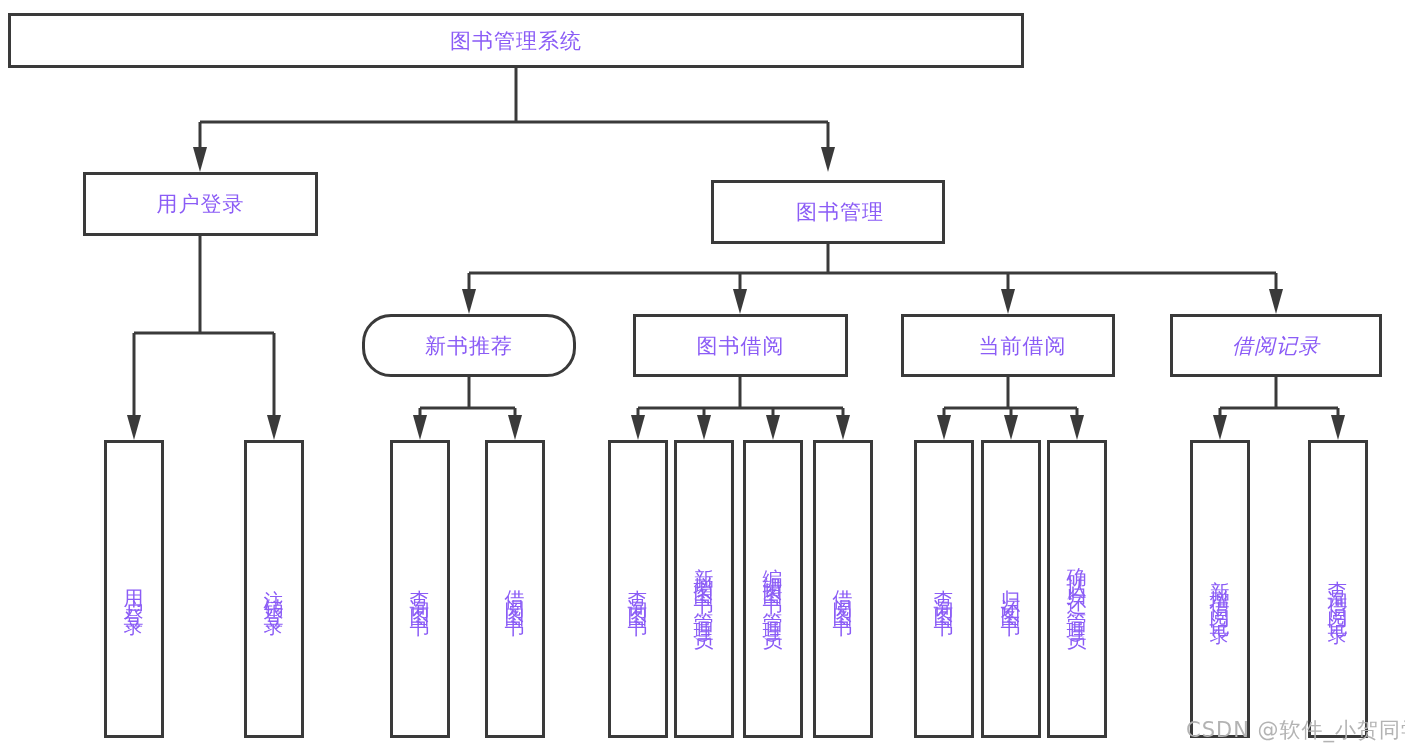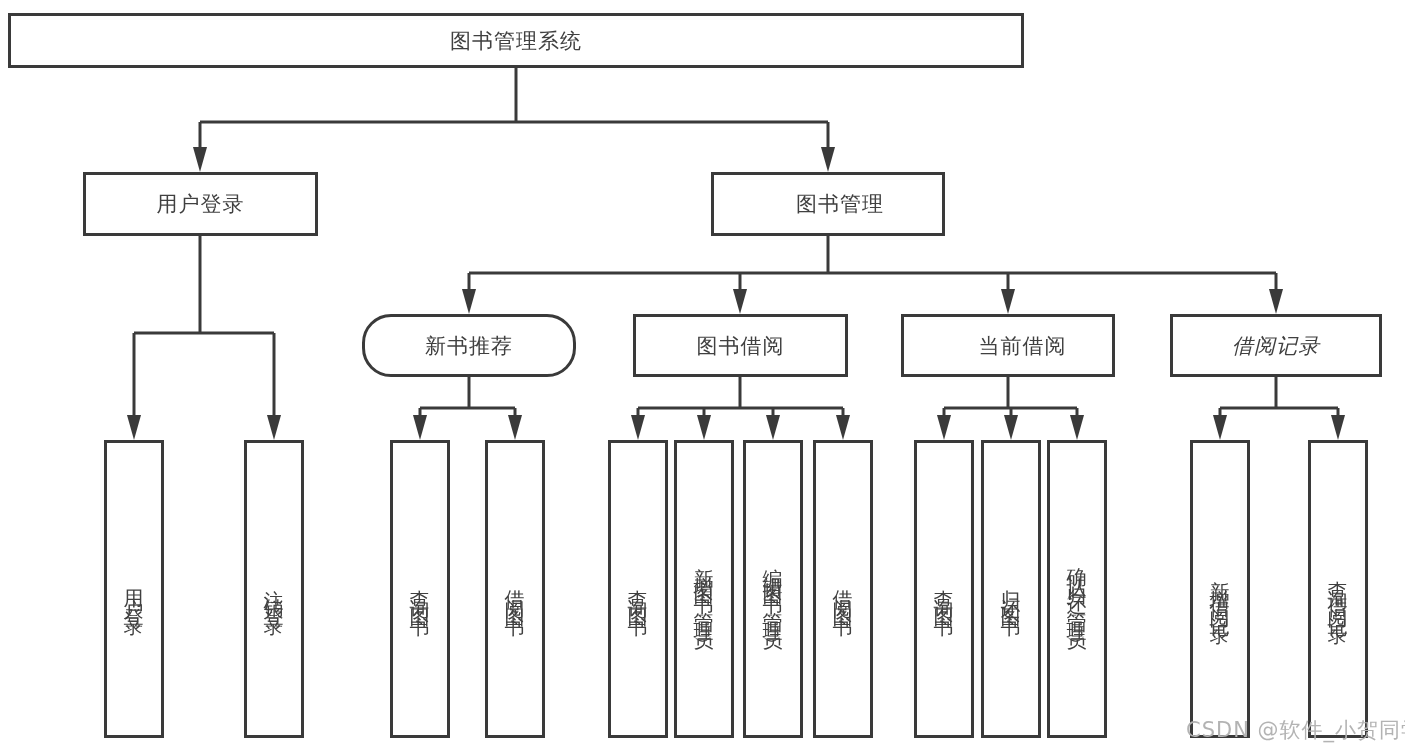--- a/index.html
+++ b/index.html
@@ -14,21 +14,21 @@
   .connector-layer {
     position: absolute;
     left: 0; top: 0;
     width: 1405px; height: 747px;
   }
   .node {
     position: absolute;
     box-sizing: border-box;
     border: 3px solid #3a3a3a;
     background: #ffffff;
-    color: #404040;
+    color: #8b5cf6;
     display: flex;
     align-items: center;
     justify-content: center;
     text-align: center;
   }
   .node.h {
     font-size: 21px;
     letter-spacing: 1px;
   }
   .node.v {
@@ -129,21 +129,21 @@
       <line x1="1220" y1="408" x2="1220" y2="420"></line>
       <polygon points="1220,440 1213,415 1227,415"></polygon>
       <line x1="1338" y1="408" x2="1338" y2="420"></line>
       <polygon points="1338,440 1331,415 1345,415"></polygon>
     </g>
   </svg>
 
   <div class="node h" style="left:8px; top:13px; width:1016px; height:55px;">图书管理系统</div>
 
   <div class="node h" style="left:83px; top:172px; width:235px; height:64px;">用户登录</div>
-  <div class="node h" style="left:711px; top:172px; width:234px; height:64px;padding-left:24px;">图书管理</div>
+  <div class="node h" style="left:711px; top:180px; width:234px; height:64px;padding-left:24px;">图书管理</div>
 
   <div class="node h" style="left:362px; top:314px; width:214px; height:63px;border-radius:29px;">新书推荐</div>
   <div class="node h" style="left:633px; top:314px; width:215px; height:63px;text-align:center;">图书借阅</div>
   <div class="node h" style="left:901px; top:314px; width:214px; height:63px;padding-left:29px;">当前借阅</div>
   <div class="node h" style="left:1170px; top:314px; width:212px; height:63px;font-style:italic;">借阅记录</div>
 
   <div class="node v" style="left:104px; top:440px; width:60px; height:298px;">用户登录</div>
   <div class="node v" style="left:244px; top:440px; width:60px; height:298px;">注销登录</div>
 
   <div class="node v" style="left:390px; top:440px; width:60px; height:298px;">查询图书</div>

